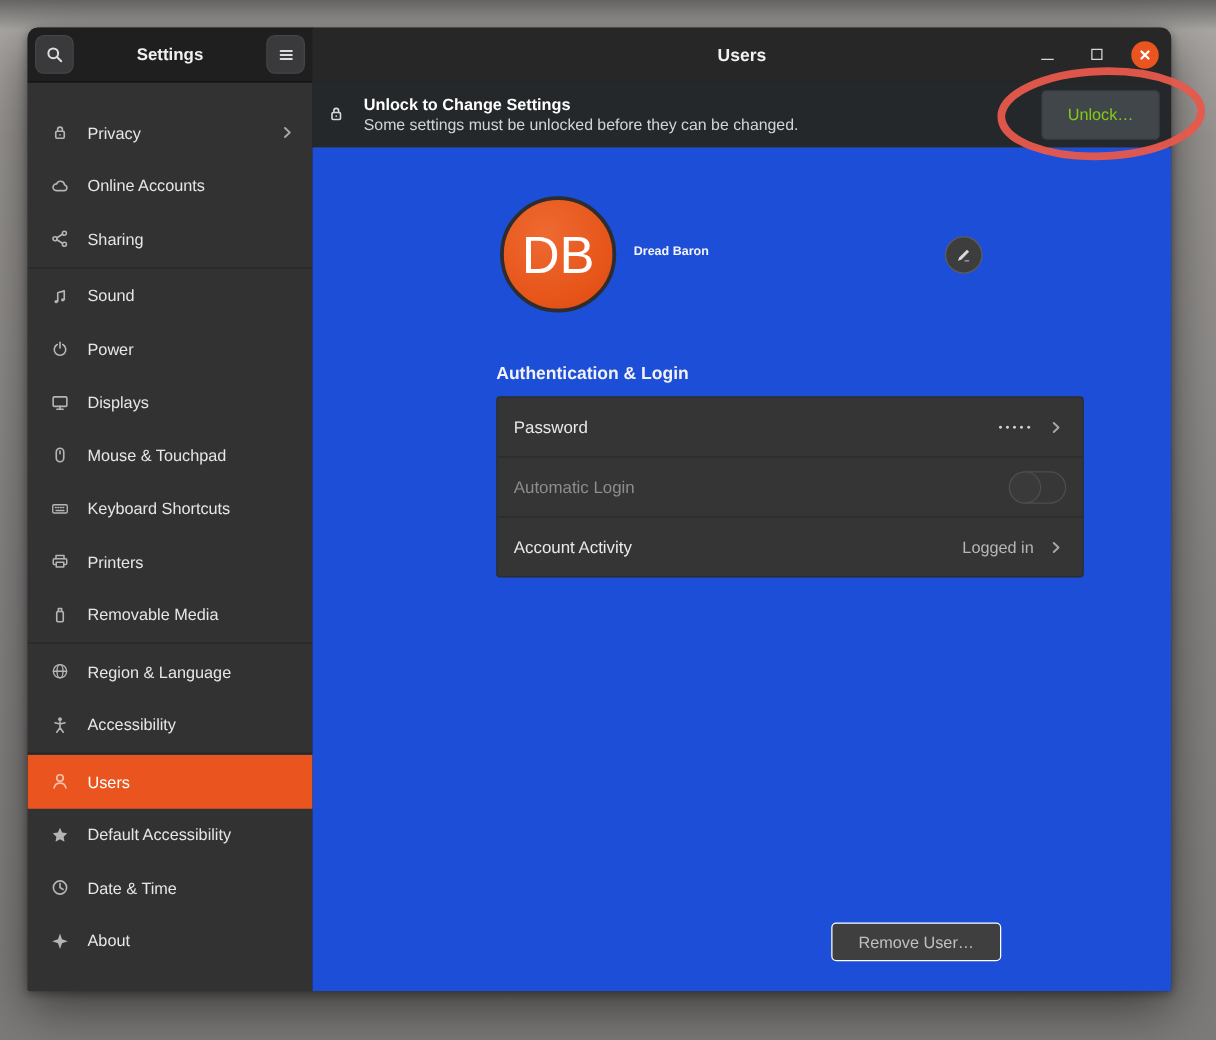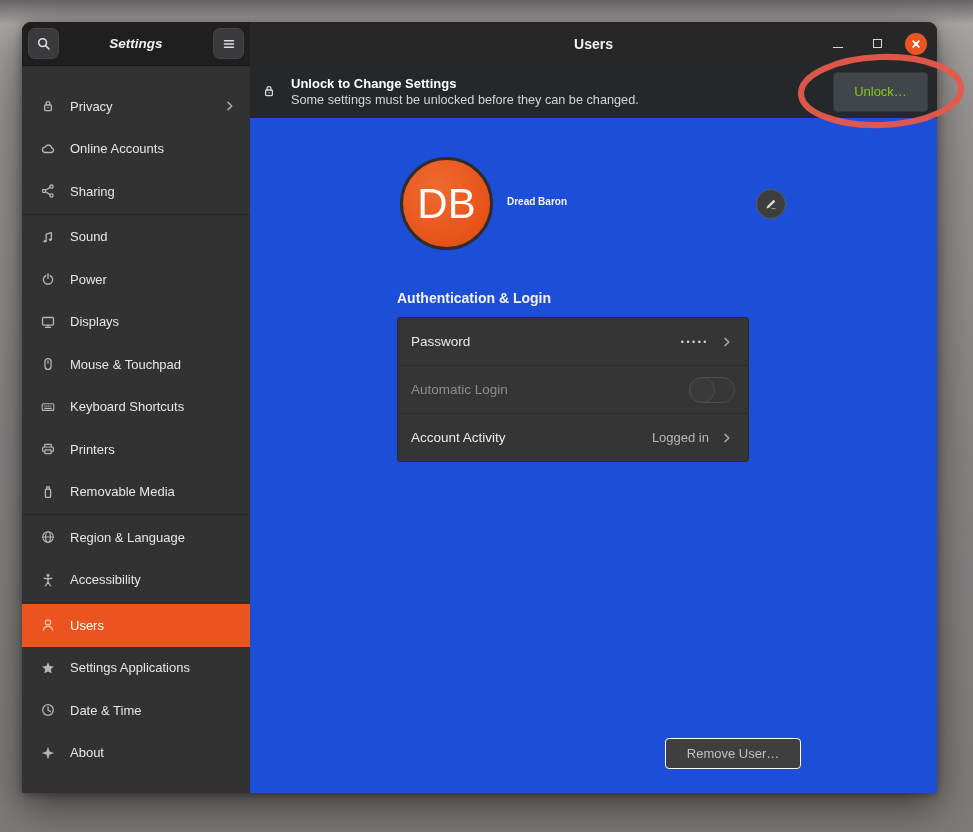--- a/index.html
+++ b/index.html
@@ -4,21 +4,21 @@
 <style>
   html,body{margin:0;padding:0;background:#7d7b79;}
   .stage{position:relative;width:973px;height:832px;overflow:hidden;
     font-family:"Liberation Sans",sans-serif;
     background:linear-gradient(180deg,#656565 0px,#a8a5a2 24px,#969390 110px,#868483 55%,#7d7b79 100%);}
   .window{position:absolute;left:22px;top:22px;width:915px;height:771px;
     border-radius:9px 9px 2px 2px;overflow:hidden;background:#3b3b3b;
     box-shadow:0 14px 42px rgba(0,0,0,.5),0 2px 8px rgba(0,0,0,.35);}
   
   .sidebar{position:absolute;left:0;top:0;width:228px;height:100%;background:#323232;border-right:1px solid #1d1d1d;}
-  .side-header{height:43px;background:#1f1f1f;display:flex;align-items:center;padding:0 6px;border-bottom:1px solid #151515;font-style:italic;}
+  .side-header{height:43px;background:#1f1f1f;display:flex;align-items:center;padding:0 6px;border-bottom:1px solid #151515;}
   .hdr-btn{width:31px;height:31px;border-radius:7px;background:#3a3a3c;border:1px solid #454547;
     display:flex;align-items:center;justify-content:center;color:#dedede;box-sizing:border-box;}
   .side-title{flex:1;text-align:center;font-size:13.5px;font-weight:bold;color:#efefef;}
   .side-list{padding-top:19px;}
   .side-item{height:42.5px;display:flex;align-items:center;padding:0 12px 0 18px;color:#e6e6e6;font-size:13px;cursor:default;}
   .side-item .ic{width:16px;height:16px;margin-right:14px;color:#b5b5b5;display:flex;align-items:center;justify-content:center;flex:none;}
   .side-item .lbl{flex:1;white-space:nowrap;}
   .side-item .chev{width:16px;height:16px;color:#a8a8a8;}
   .side-item.selected{background:#E9541F;color:#fff;}
   .side-item.selected .ic{color:#f7c0a9;}
@@ -43,21 +43,21 @@
     color:#84cc16;font-size:13px;font-family:inherit;display:flex;align-items:center;justify-content:center;box-sizing:border-box;}
   
   .content{position:absolute;left:0;top:96px;right:0;bottom:0;background:#1d4ed8;}
   .avatar{position:absolute;left:150px;top:39px;width:87px;height:87px;border-radius:50%;border:3px solid #2d2d2d;
     background:radial-gradient(circle at 38% 32%,#ee6a31 0%,#e65318 70%,#d9490f 100%);
     display:flex;align-items:center;justify-content:center;color:#fff;font-size:42px;letter-spacing:0px;}
   .user-name{position:absolute;left:257px;top:78px;font-size:10px;font-weight:bold;color:#f4f4f4;}
   .edit-btn{position:absolute;left:506px;top:71px;width:30px;height:30px;border-radius:50%;background:#3d3d3d;
     border:1px solid #5c5c5c;display:flex;align-items:center;justify-content:center;color:#d9d9d9;box-sizing:border-box;}
   .section-title{position:absolute;left:147px;top:172px;font-size:14px;font-weight:bold;color:#f2f2f2;}
-  .listbox{position:absolute;left:147px;top:199px;width:352px;background:#353535;border:1px solid #2b2b2b;border-radius:3px;box-sizing:border-box;}
+  .listbox{position:absolute;left:147px;top:199px;width:470px;background:#353535;border:1px solid #2b2b2b;border-radius:3px;box-sizing:border-box;}
   .row{height:47px;display:flex;align-items:center;padding:0 13px;border-bottom:1px solid #2b2b2b;}
   .row:last-child{border-bottom:none;}
   .row .rlabel{flex:1;font-size:13.5px;color:#e9e9e9;}
   .row.disabled .rlabel{color:#8d8d8d;}
   .row .rvalue{font-size:13px;color:#b7b7b7;margin-right:10px;}
   .row .dots{font-size:9px;letter-spacing:2.5px;color:#d2d2d2;margin-right:10px;}
   .row .chev{width:16px;height:16px;color:#a9a9a9;}
   .toggle{position:relative;width:46px;height:26px;border-radius:13px;background:#373737;border:1px solid #4d4d4d;box-sizing:border-box;}
   .toggle .knob{position:absolute;left:-1px;top:-1px;width:26px;height:26px;border-radius:50%;background:#3a3a3a;border:1px solid #4d4d4d;box-sizing:border-box;}
   .remove-btn{position:absolute;left:415px;top:604px;width:136px;height:31px;border-radius:4px;background:#3f3f3f;
@@ -221,21 +221,21 @@
               </svg>
             </span>
             <span class="lbl">Users</span>
           </div>
           <div class="side-item">
             <span class="ic">
               <svg width="16" height="16" viewBox="0 0 16 16" fill="none" stroke="currentColor" stroke-width="1.3" stroke-linecap="round" stroke-linejoin="round">
                 <path d="M8 2.2 L9.7 5.9 L13.8 6.5 L10.9 9.3 L11.6 13.3 L8 11.4 L4.4 13.3 L5.1 9.3 L2.2 6.5 L6.3 5.9 Z" fill="currentColor" stroke="none"></path>
               </svg>
             </span>
-            <span class="lbl">Settings Applications</span>
+            <span class="lbl">Default Accessibility</span>
           </div>
           <div class="side-item">
             <span class="ic">
               <svg width="16" height="16" viewBox="0 0 16 16" fill="none" stroke="currentColor" stroke-width="1.3" stroke-linecap="round" stroke-linejoin="round">
                 <circle cx="8" cy="8" r="5.3"></circle>
                 <path d="M8 4.8 V8 L10.5 9.6"></path>
               </svg>
             </span>
             <span class="lbl">Date &amp; Time</span>
           </div>

